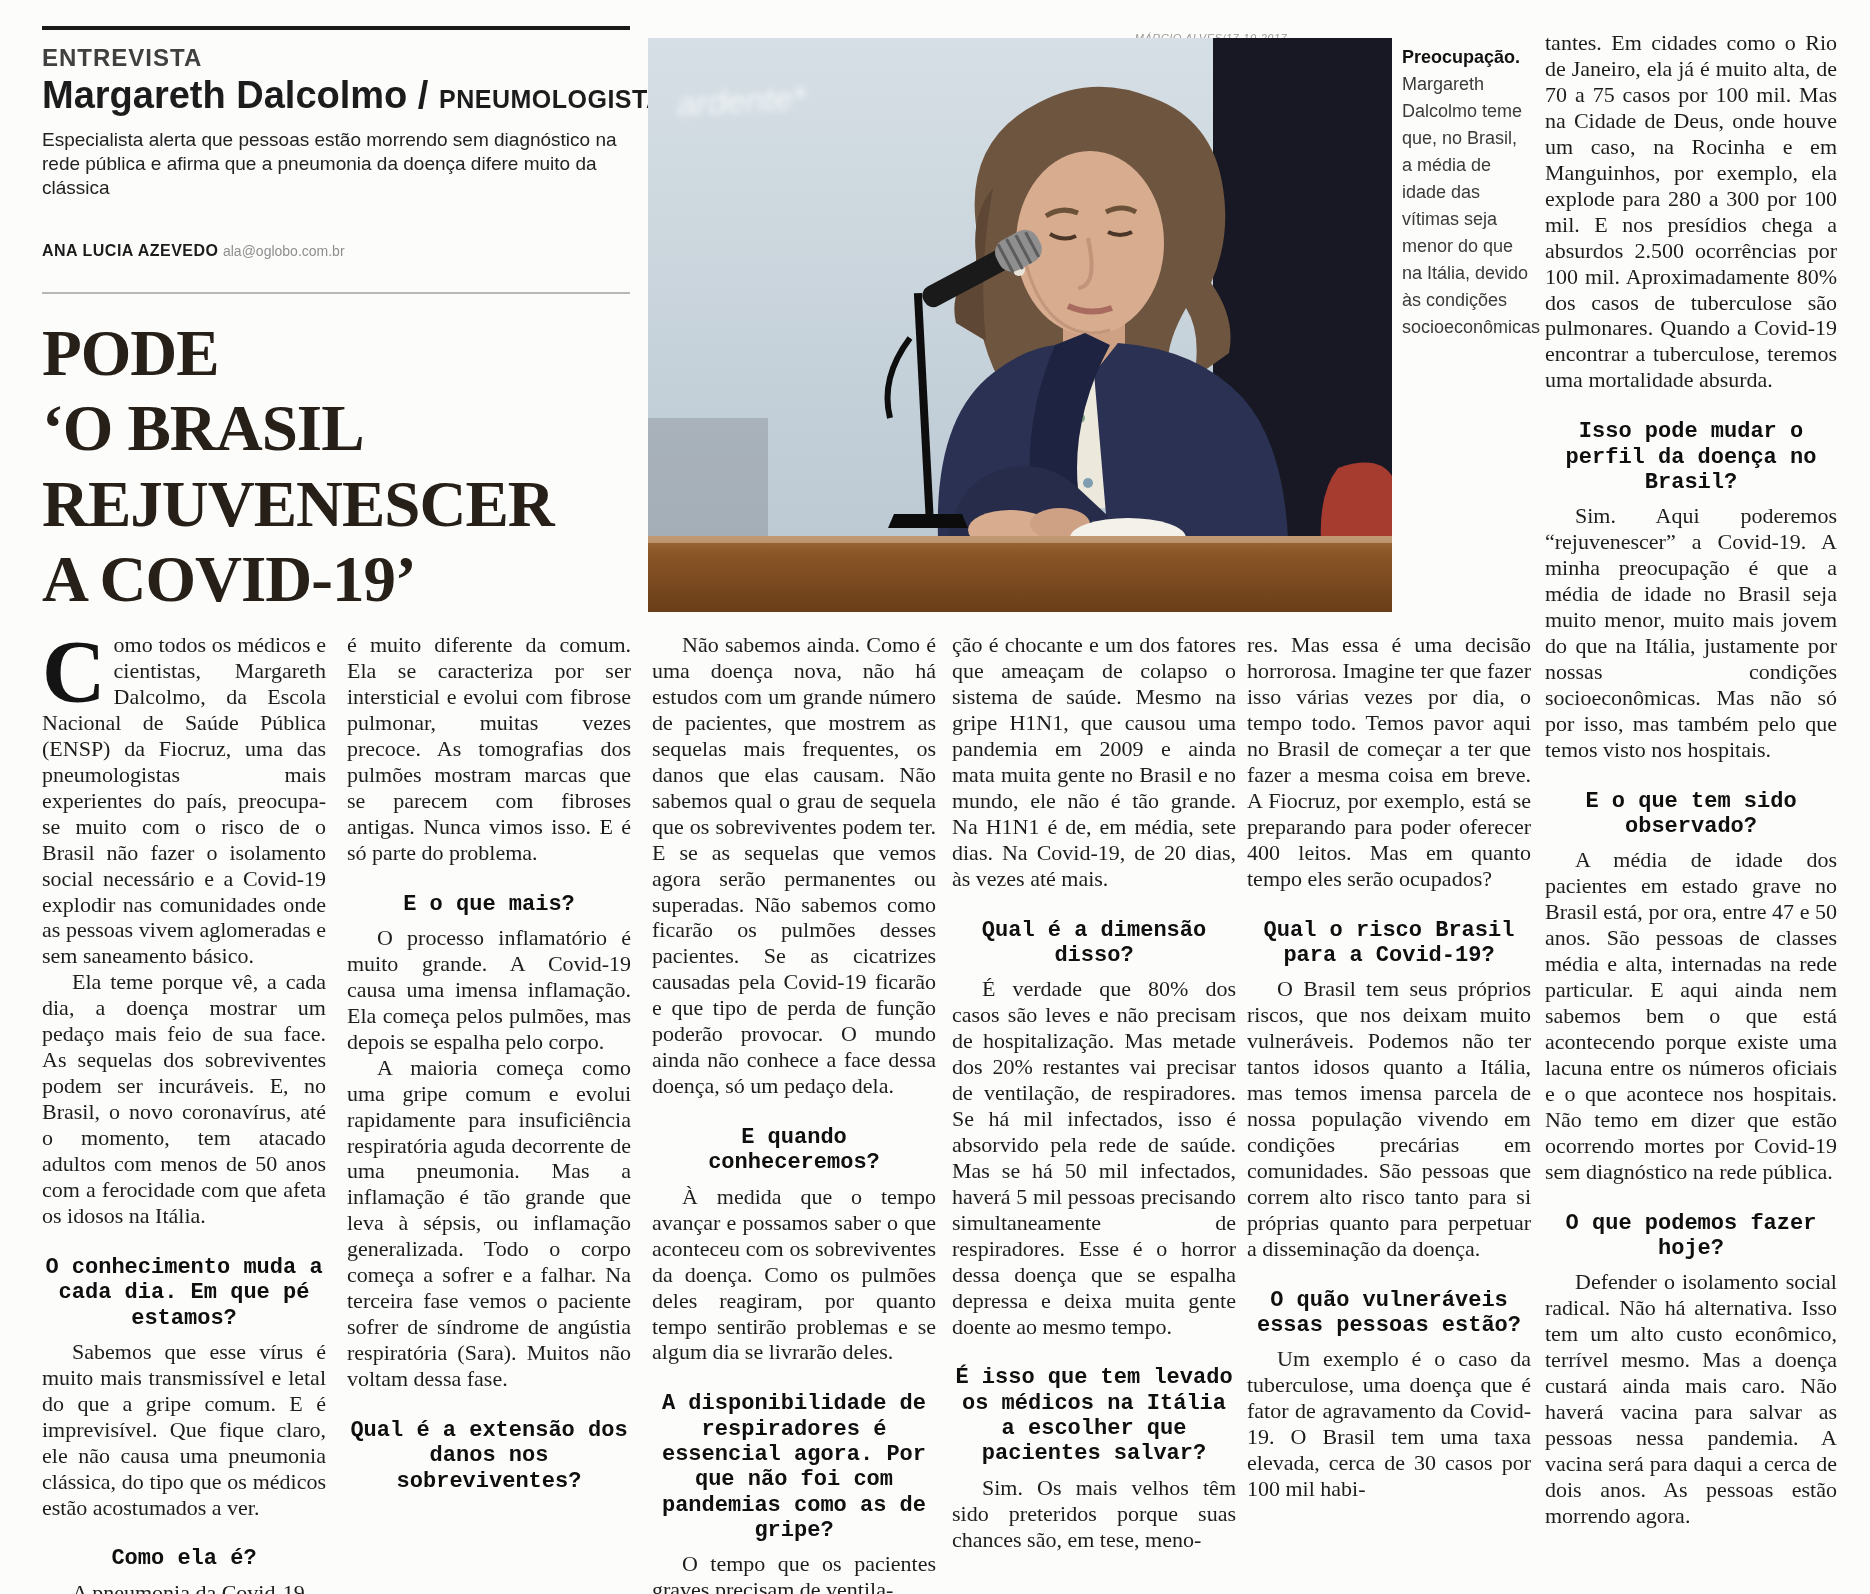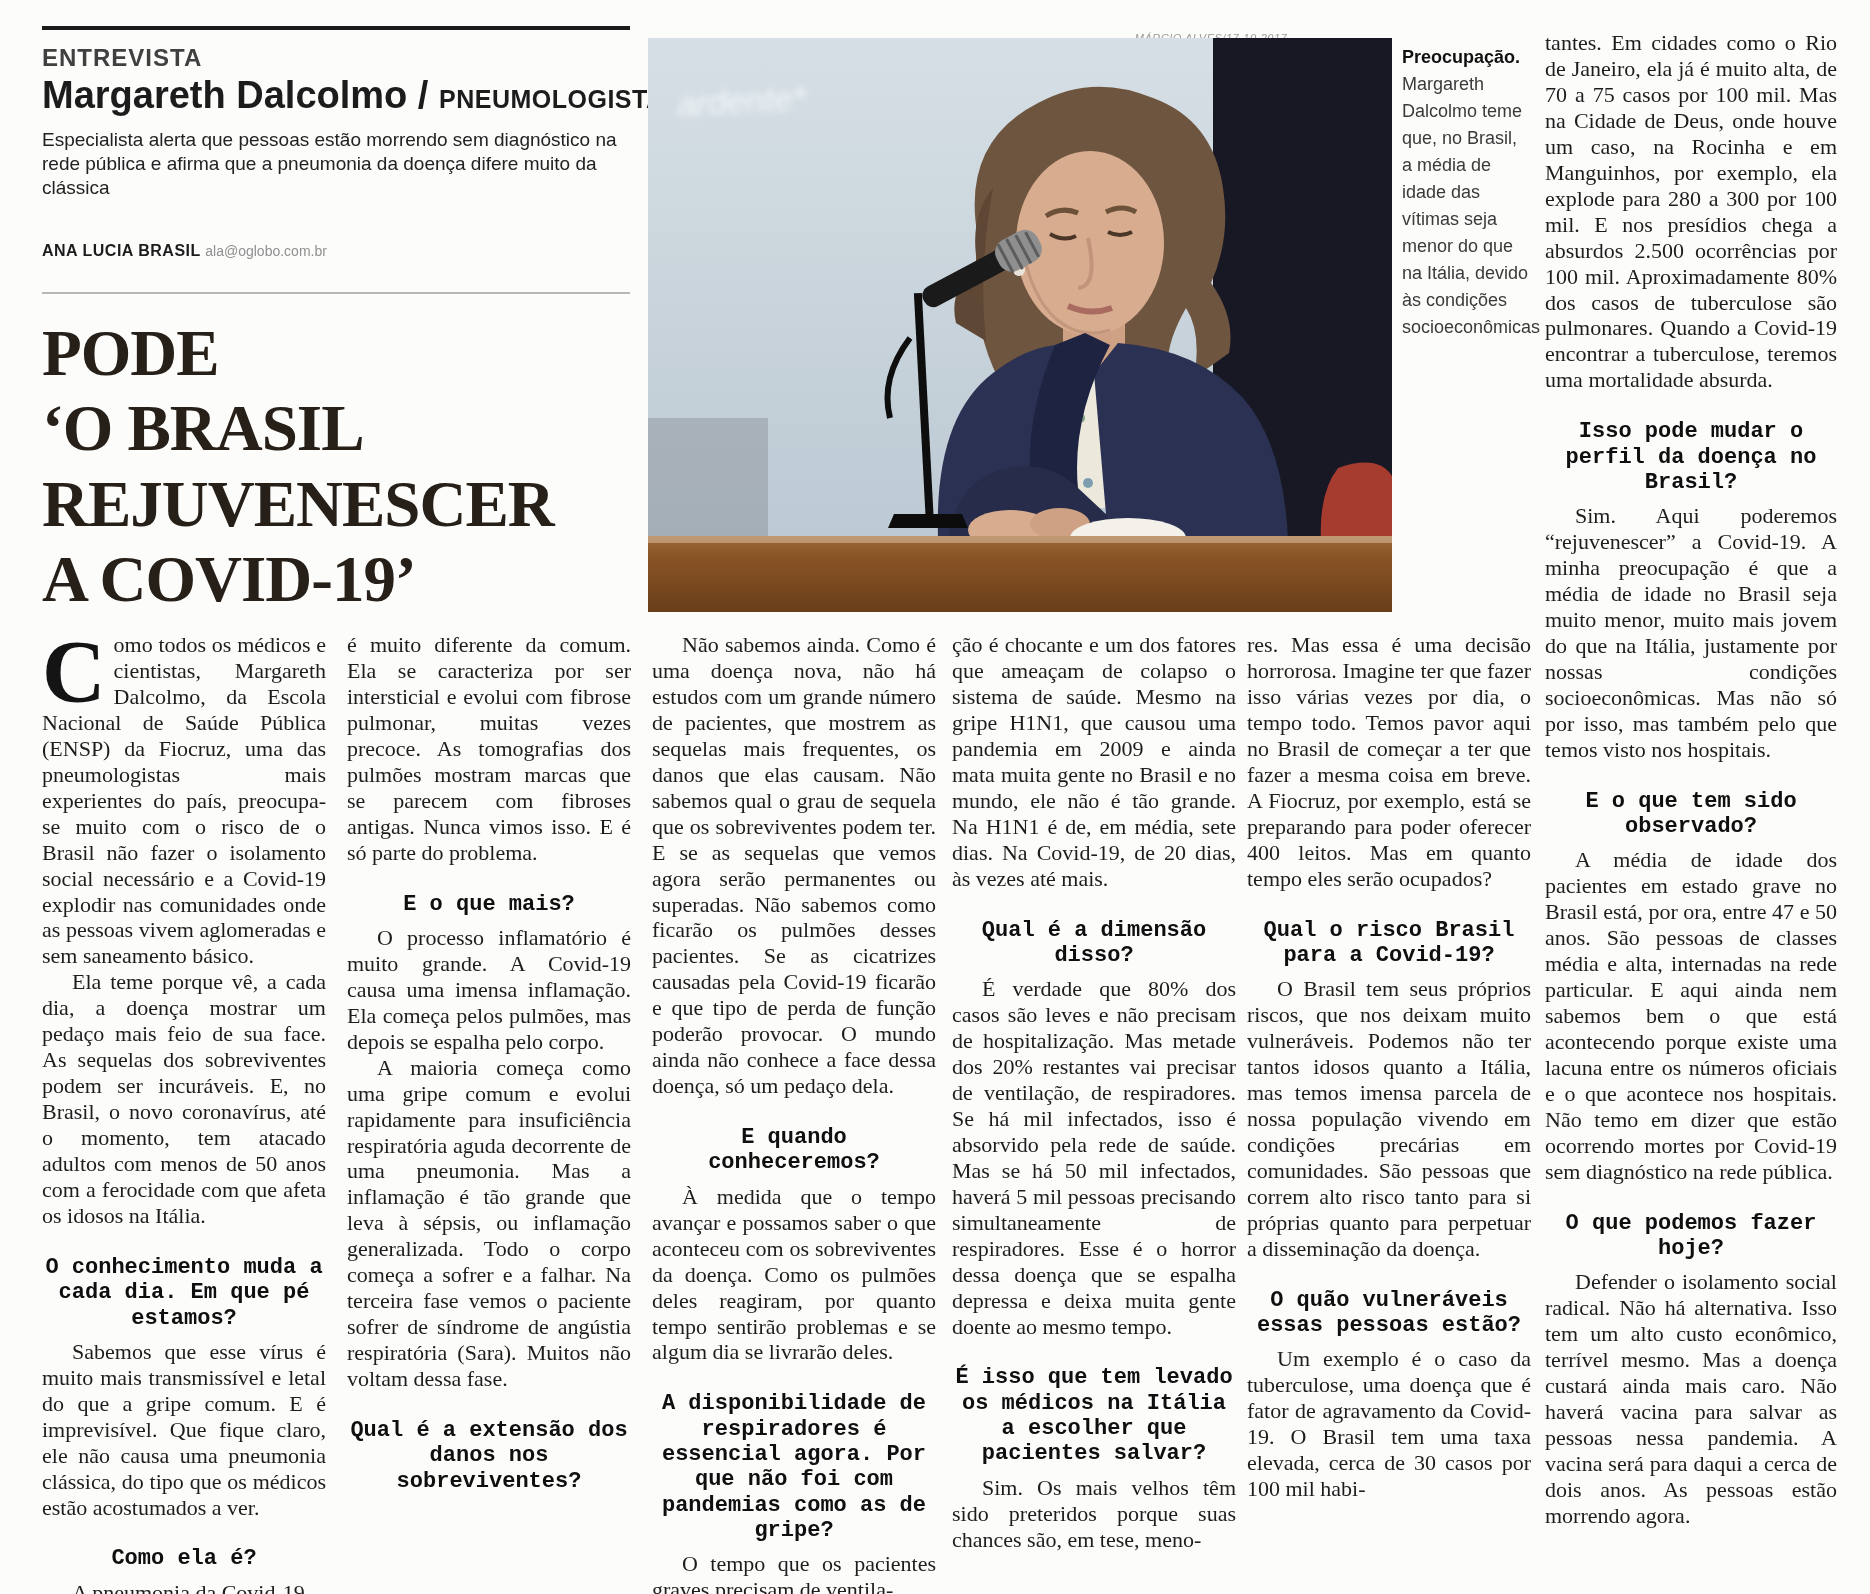--- a/index.html
+++ b/index.html
@@ -95,21 +95,21 @@
 
   <div class="kicker">ENTREVISTA</div>
 
   <div class="title-line">
     <span class="title-name">Margareth Dalcolmo</span><span class="title-slash"> / </span><span class="title-role">PNEUMOLOGISTA</span>
   </div>
 
   <div class="deck">Especialista alerta que pessoas estão morrendo sem diagnóstico na rede pública e afirma que a pneumonia da doença difere muito da clássica</div>
 
   <div class="byline">
-    <span class="by-name">ANA LUCIA BRASIL</span>
+    <span class="by-name">ANA LUCIA AZEVEDO</span>
     <span class="by-email">ala@oglobo.com.br</span>
   </div>
 
   <div class="mid-rule"></div>
 
   <h1 class="headline">
     <div>PODE</div>
     <div>‘O BRASIL</div>
     <div>REJUVENESCER</div>
     <div>A COVID-19’</div>

